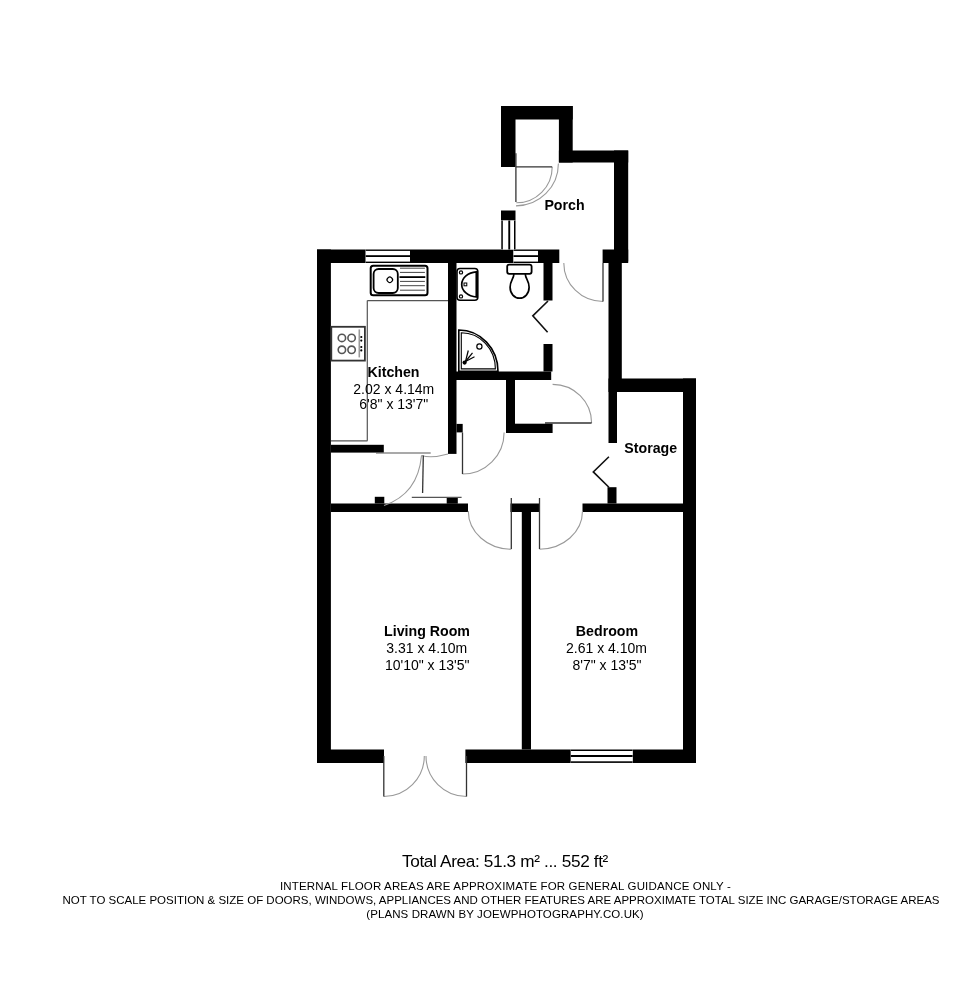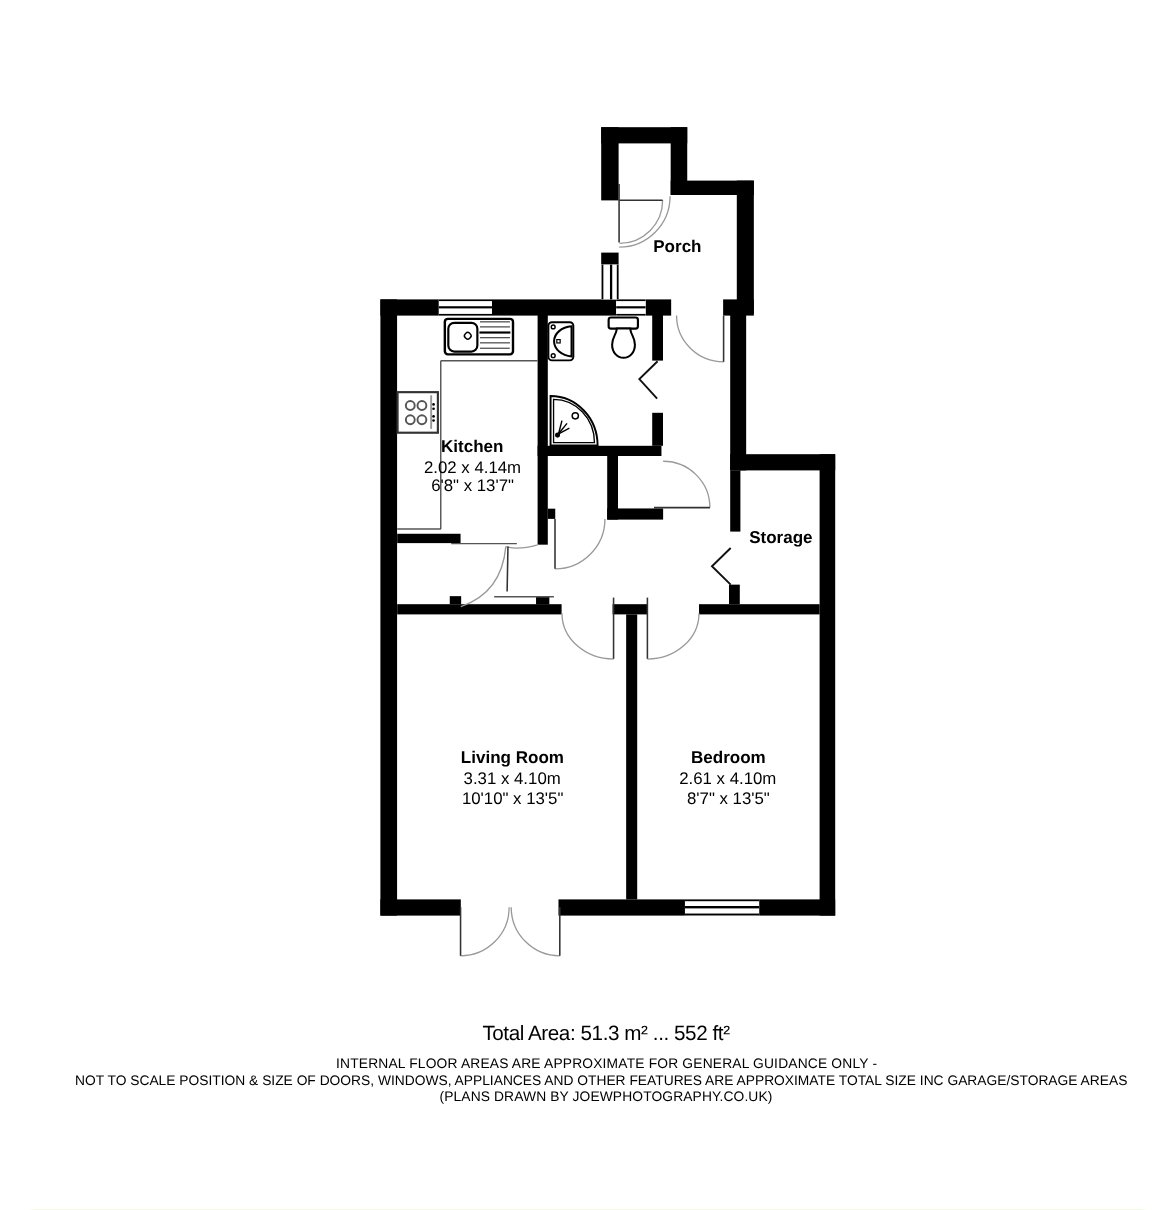--- a/index.html
+++ b/index.html
@@ -1,16 +1,16 @@
 <!DOCTYPE html>
 <html><head>
 <meta charset="utf-8">
 <style>
   html,body{margin:0;padding:0;background:#fff;}
-  #page{position:relative;width:980px;height:1008px;background:#bef264;font-family:"Liberation Sans",sans-serif;border-radius:29px;}
+  #page{position:relative;width:980px;height:1008px;background:#1d4ed8;font-family:"Liberation Sans",sans-serif;}
   svg{position:absolute;left:0;top:0;}
 </style>
 </head>
 <body>
 <div id="page">
 <svg width="980" height="1008" viewBox="0 0 980 1008">
   <rect x="0" y="0" width="980" height="1008" fill="#ffffff"></rect>
 
   <g fill="#000000">
 

